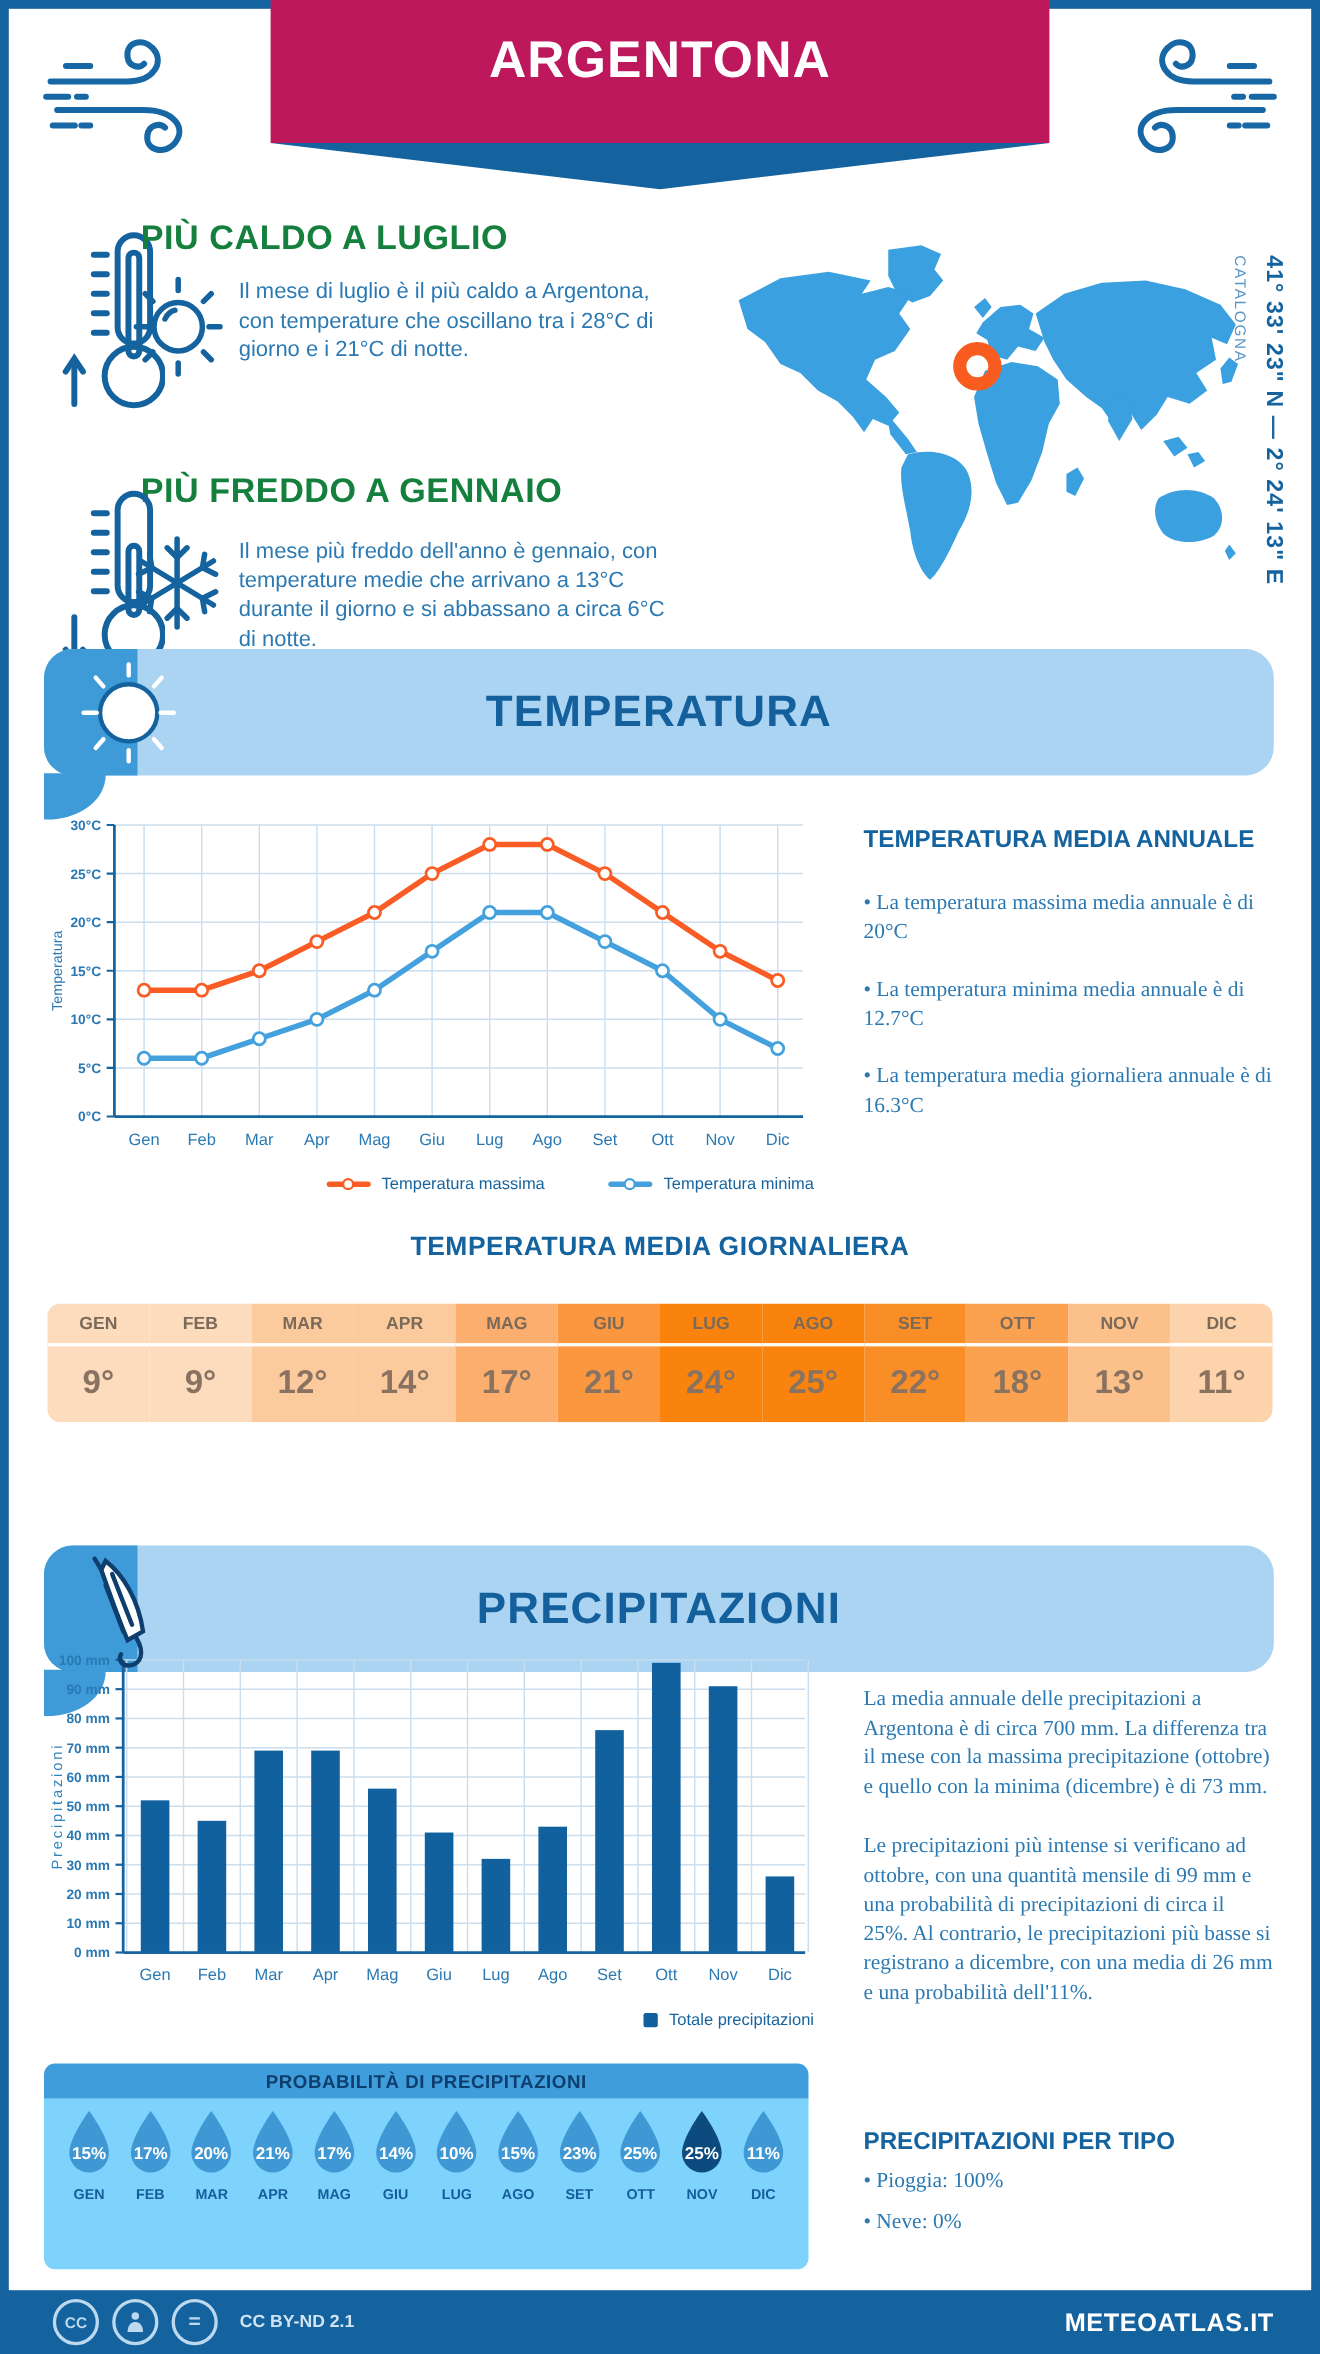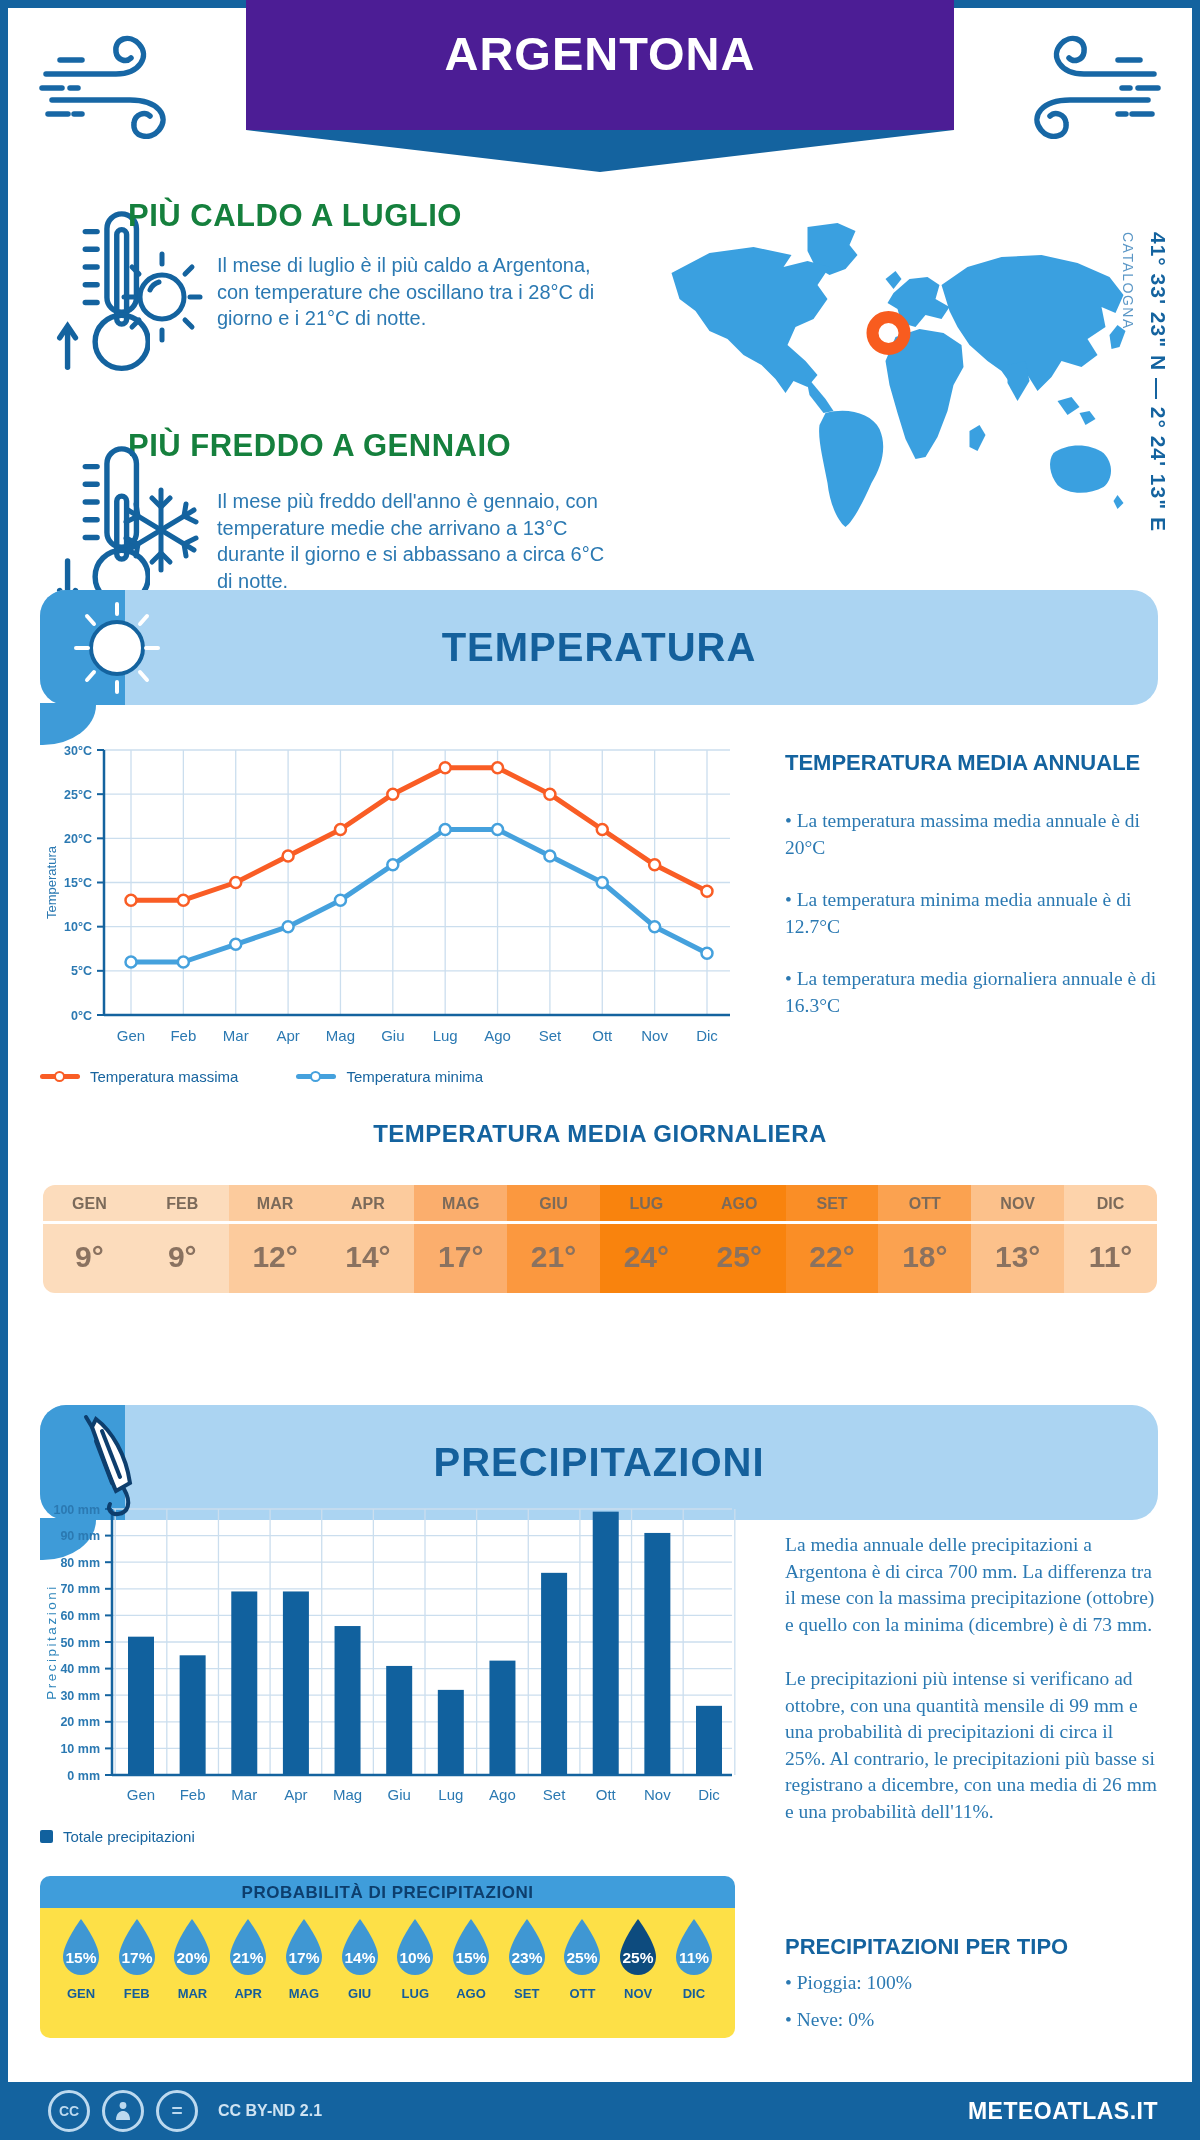--- a/index.html
+++ b/index.html
@@ -2,21 +2,21 @@
 <html><head>
 <meta charset="utf-8">
 <style>
   html,body{margin:0;padding:0;background:#fff;}
   .page{position:relative;width:1200px;height:2140px;background:#fff;overflow:hidden;
         font-family:"Liberation Sans",sans-serif;}
   .edge{position:absolute;background:#14639f;}
   .abs{position:absolute;}
 
   
-  .ribbon{position:absolute;left:246px;top:0;width:708px;height:130px;background:#4c1d95;}
+  .ribbon{position:absolute;left:246px;top:0;width:708px;height:130px;background:#be185d;}
   .ribbon::after{content:"";position:absolute;top:100%;left:0;width:0;height:0;
       border-left:354px solid transparent;border-right:354px solid transparent;border-top:42px solid #14639f;}
   .ribbon h1{margin:0;padding-top:26px;text-align:center;color:#fff;font-size:47px;letter-spacing:1px;font-weight:bold;}
   .ribbon .sub{margin-top:9px;text-align:center;color:#fff;font-size:16px;letter-spacing:3px;}
 
   
   .hl-title{position:absolute;color:#15803d;font-size:31px;font-weight:bold;letter-spacing:.5px;}
   .hl-text{position:absolute;color:#2b79b2;font-size:20px;line-height:1.33;}
 
   
@@ -25,21 +25,21 @@
 
   
   .banner{position:absolute;left:40px;width:1118px;height:115px;background:#abd4f2;border-radius:26px;}
   .banner .cap{position:absolute;left:0;top:0;width:85px;height:115px;background:#3e9bd8;border-radius:26px 0 0 26px;}
   .banner .curl{position:absolute;left:0;top:113px;width:56px;height:42px;background:#3e9bd8;border-radius:0 0 95% 0;}
   .banner .btitle{position:absolute;left:0;top:0;width:100%;height:115px;line-height:115px;text-align:center;
       color:#14609c;font-size:40px;font-weight:bold;letter-spacing:1px;}
   .banner svg{position:absolute;z-index:2;}
 
   
-  .legend-row{position:absolute;display:flex;justify-content:flex-start;gap:58px;align-items:center;}
+  .legend-row{position:absolute;display:flex;justify-content:flex-end;gap:58px;align-items:center;}
   .leg-item{display:flex;align-items:center;gap:10px;color:#17649f;font-size:15px;}
   .leg-line{width:40px;height:5px;border-radius:3px;position:relative;}
   .leg-line::after{content:"";position:absolute;left:14px;top:-3px;width:7px;height:7px;border-radius:50%;
       background:#fff;border:2.5px solid currentColor;}
   .leg-sq{width:13px;height:13px;border-radius:2px;}
 
   
   .side-h{position:absolute;color:#14639f;font-size:22px;font-weight:bold;}
   .side-t{position:absolute;color:#2b79b2;font-size:19.5px;line-height:1.36;font-family:Liberation Serif, serif;}
   .bullet{margin:0 0 26px 0;}
@@ -51,21 +51,21 @@
   
   .mtable{position:absolute;left:43px;top:1185px;width:1114px;height:108px;display:flex;border-radius:12px;overflow:hidden;}
   .mcell{flex:1;display:flex;flex-direction:column;text-align:center;}
   .mcell .mo{height:36px;line-height:38px;font-size:16px;font-weight:bold;color:#7b6a5a;border-bottom:3px solid #fff;}
   .mcell .val{flex:1;line-height:66px;font-size:30px;font-weight:bold;color:#8a7260;}
 
   
   .prob{position:absolute;left:40px;top:1876px;width:695px;height:154px;border-radius:10px;}
   .prob .ptitle{height:32px;line-height:33px;background:#3f9ddb;border-radius:10px 10px 0 0;text-align:center;
       color:#0d3e6d;font-size:17px;font-weight:bold;letter-spacing:.5px;}
-  .prob .pbody{height:130px;background:#fde047;border-radius:0 0 10px 10px;}
+  .prob .pbody{height:155px;background:#7dd3fc;border-radius:0 0 10px 10px;}
   .drops{display:flex;justify-content:space-between;padding:9px 16px 0 16px;}
   .drop-col{width:50px;text-align:center;}
   .drop-col .dmo{margin-top:3px;font-size:13px;font-weight:bold;color:#155d9b;}
 
   
   .footer{position:absolute;left:0;top:2082px;width:1200px;height:58px;background:#14639f;display:flex;align-items:center;}
   .cc-circle{width:36px;height:36px;border:3px solid #bcd9ef;border-radius:50%;color:#bcd9ef;display:flex;
       align-items:center;justify-content:center;font-weight:bold;margin-right:12px;flex:none;}
   .cc-label{color:#cfe3f2;font-weight:bold;font-size:16px;margin-left:8px;}
   .brand{margin-left:auto;margin-right:42px;color:#fff;font-weight:bold;font-size:23px;letter-spacing:.5px;}

